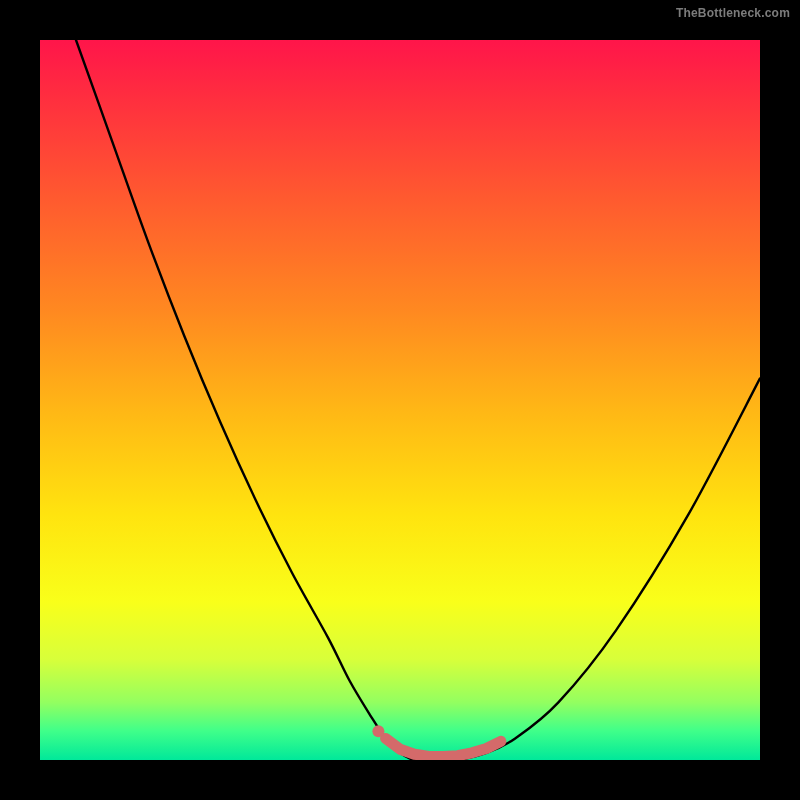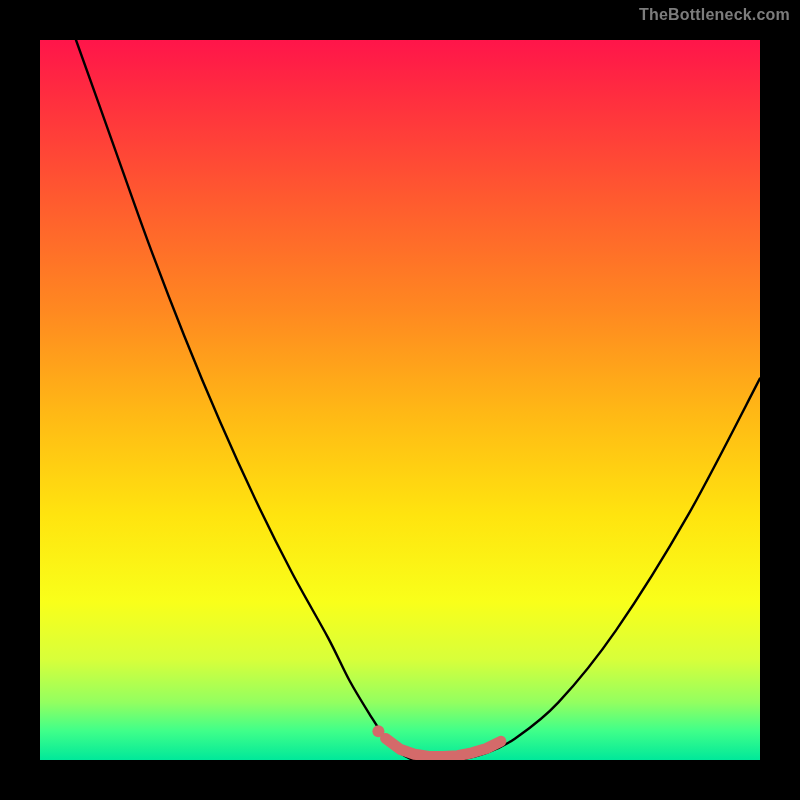--- a/index.html
+++ b/index.html
@@ -36,21 +36,21 @@
       #d8ff3a 86%,
       #93ff60 92%,
       #3fff8a 96%,
       #00e89a 100%);
   }
   .watermark {
     position: absolute;
     top: 6px;
     right: 10px;
     color: #7c7c7c;
-    font-size: 16px;
+    font-size: 12px;
     font-weight: 600;
     letter-spacing: 0.2px;
     user-select: none;
   }
   svg.curve {
     position: absolute;
     top: 0;
     left: 0;
     width: 720px;
     height: 720px;

